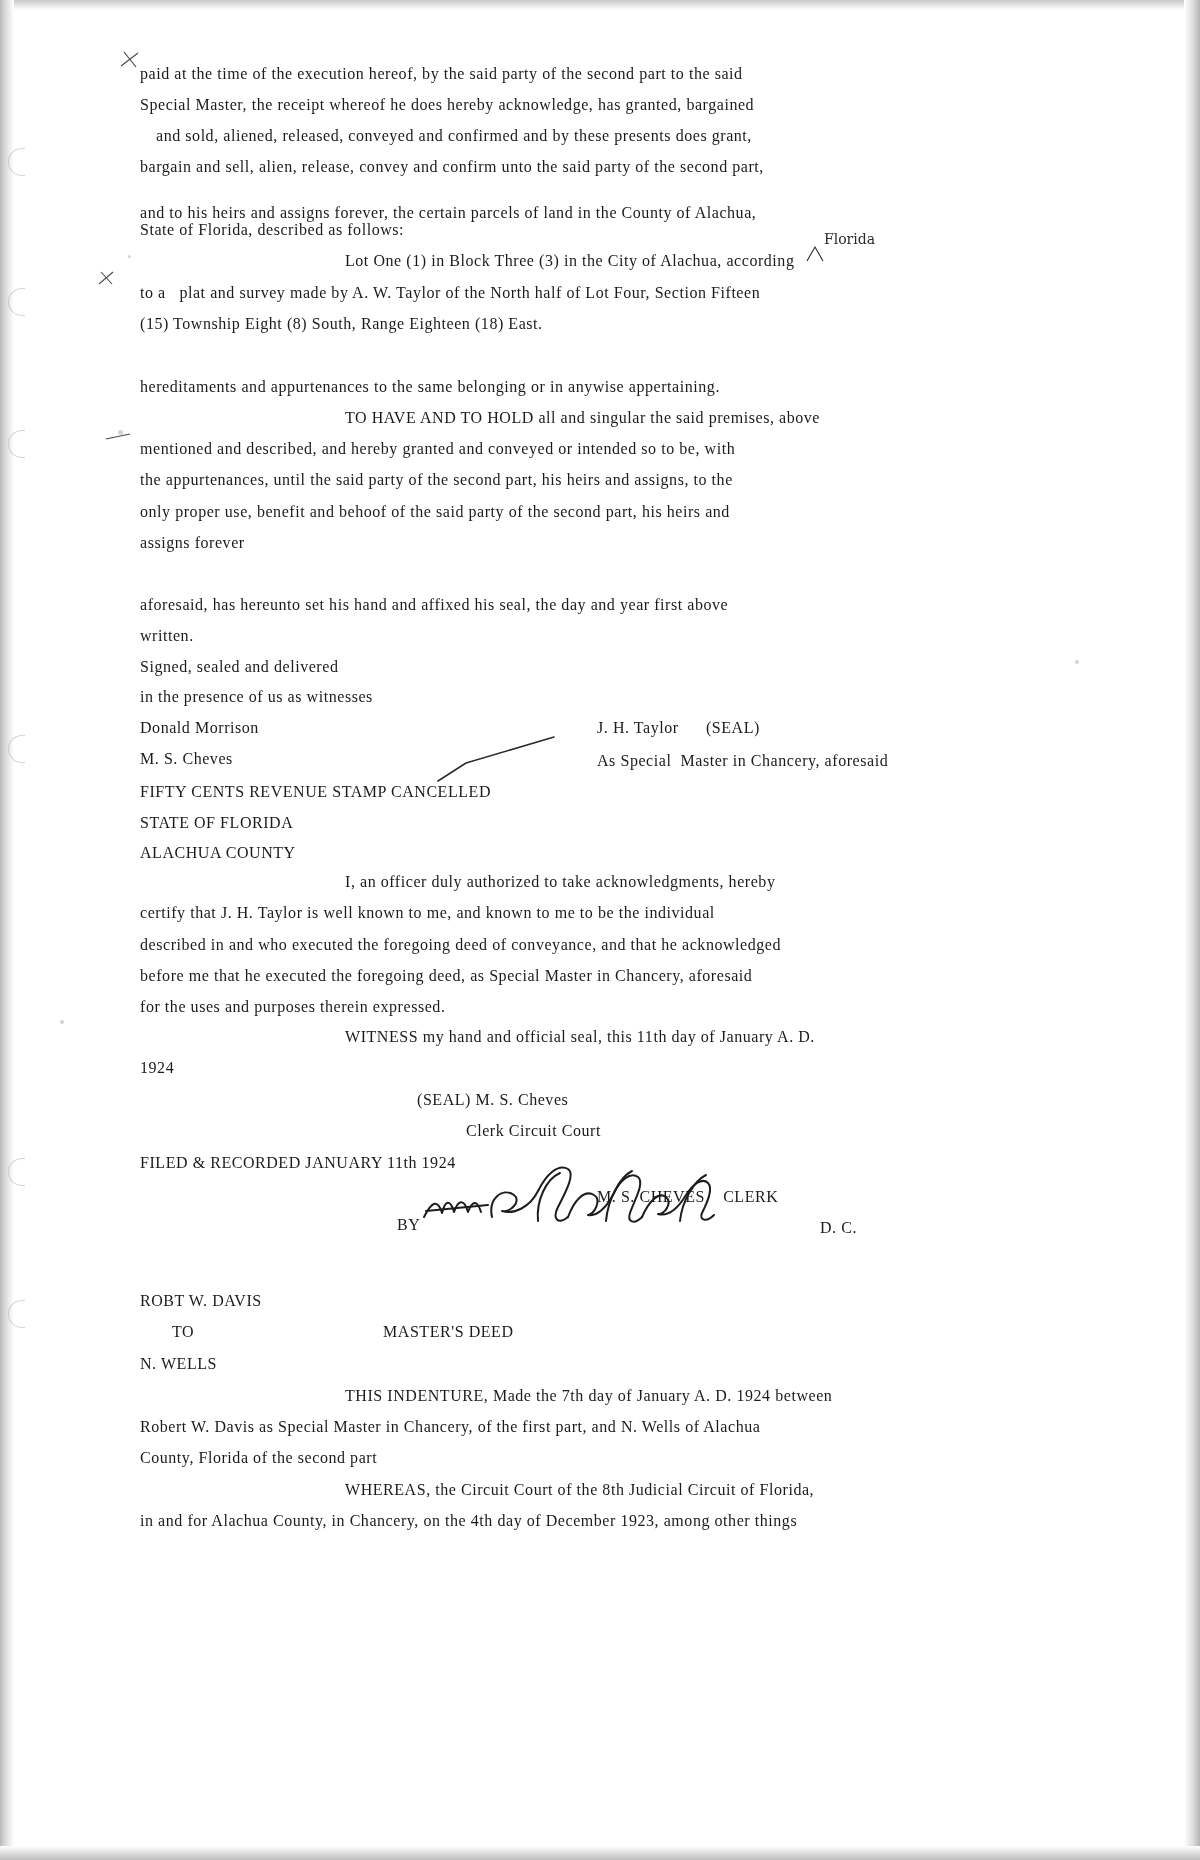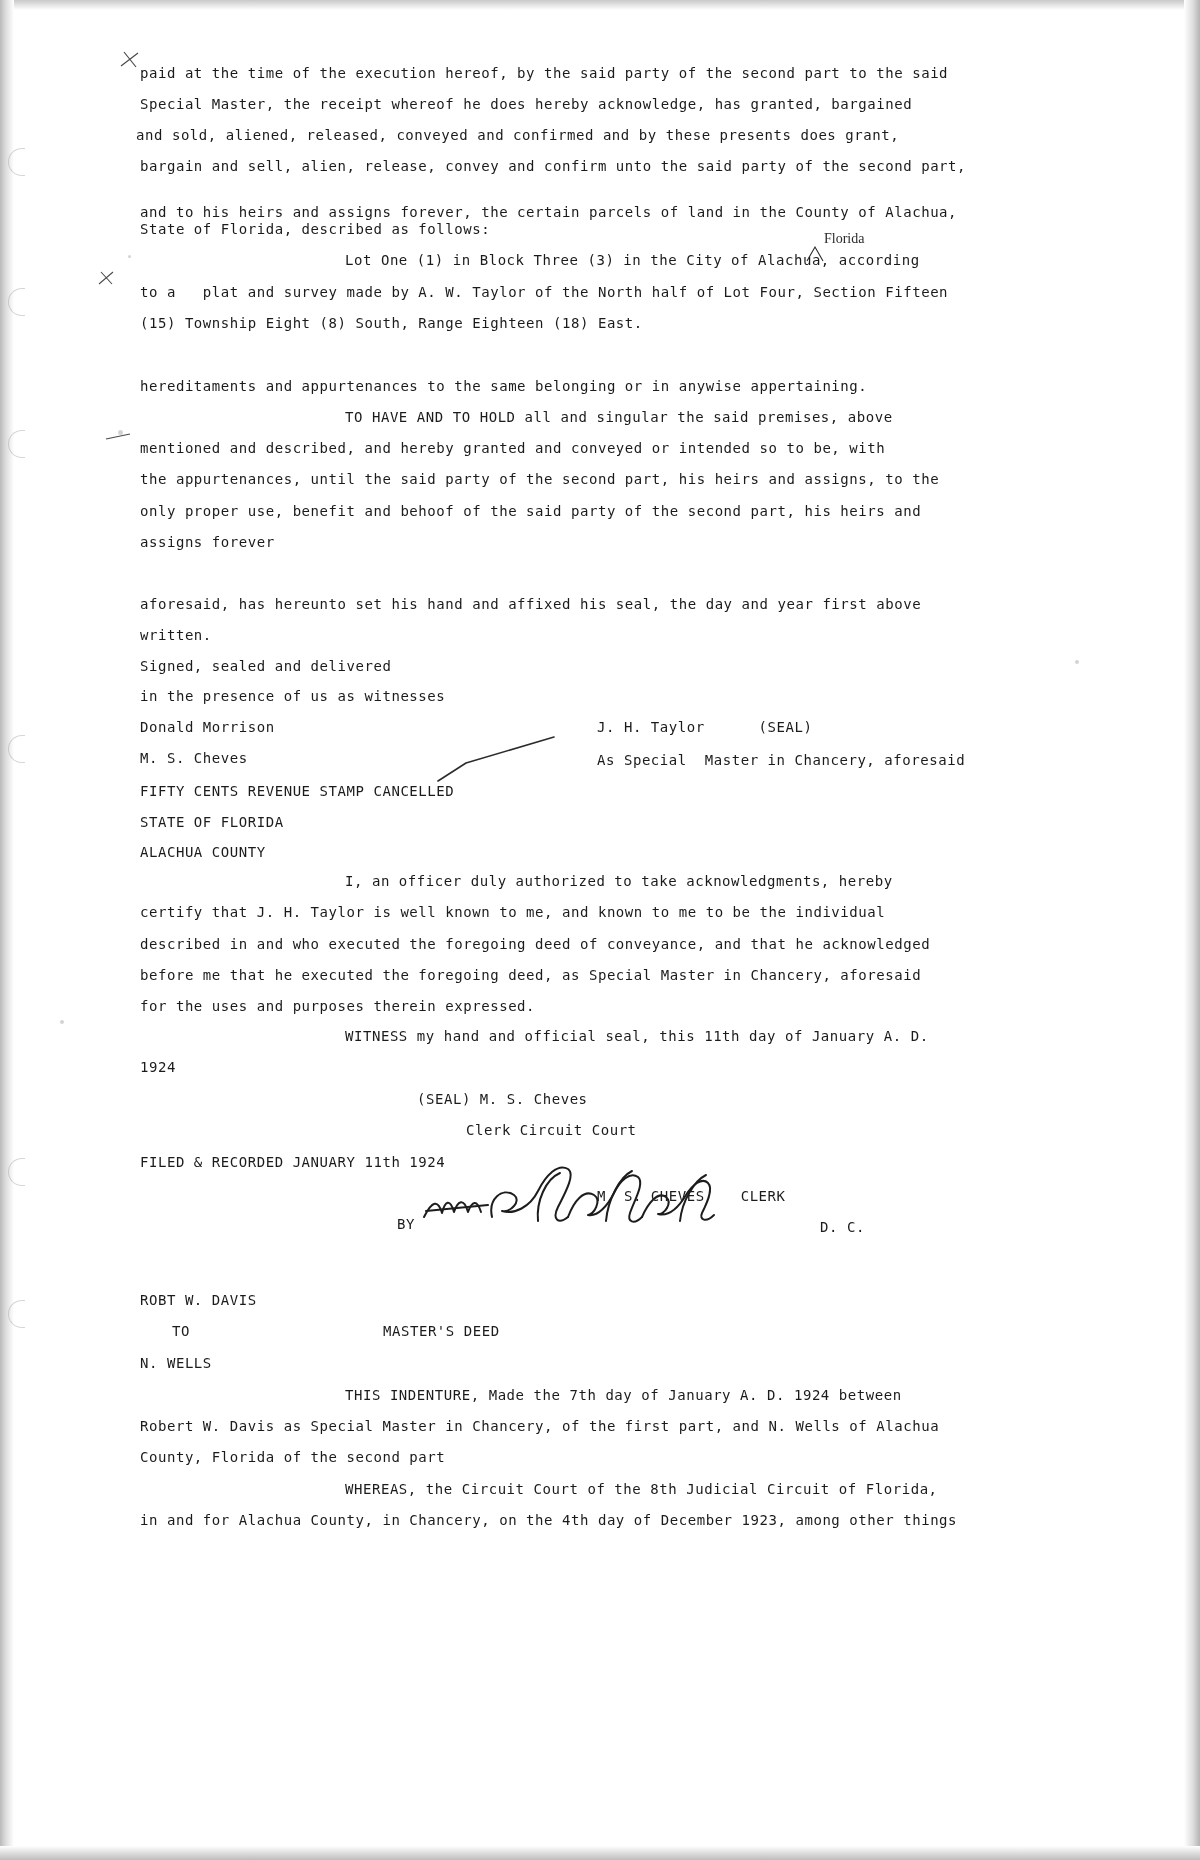--- a/index.html
+++ b/index.html
@@ -55,24 +55,25 @@
   .speck {
     position: absolute;
     background: #b5b5b5;
     border-radius: 50%;
     opacity: .6;
   }
 
   .typed {
     position: absolute;
     color: #1b1b1b;
-    font-size: 14px;
+    font-size: 16px;
     letter-spacing: 0.55px;
     line-height: 31.3px;
     white-space: pre;
+    font-family: Liberation Serif, serif;
   }
 
   
   .pen {
     position: absolute;
     color: #2a2a2a;
     font-family: "DejaVu Serif", serif;
   }
   .sig-svg { position: absolute; }
 </style>
@@ -93,21 +94,21 @@
   <div class="hole" style="top:1158px"></div>
   <div class="hole" style="top:1300px"></div>
 
   <div class="speck" style="left:118px; top:430px; width:5px; height:5px;"></div>
   <div class="speck" style="left:128px; top:255px; width:3px; height:3px;"></div>
   <div class="speck" style="left:60px; top:1020px; width:4px; height:4px;"></div>
   <div class="speck" style="left:1075px; top:660px; width:4px; height:4px;"></div>
 
   <div class="typed" style="left:140px; top:58px">paid at the time of the execution hereof, by the said party of the second part to the said</div>
   <div class="typed" style="left:140px; top:89px">Special Master, the receipt whereof he does hereby acknowledge, has granted, bargained</div>
-  <div class="typed" style="left:136px; top:120px">and sold, aliened, released, conveyed and confirmed and by these presents does grant,</div>
+  <div class="typed" style="left:156px; top:120px">and sold, aliened, released, conveyed and confirmed and by these presents does grant,</div>
   <div class="typed" style="left:140px; top:151px">bargain and sell, alien, release, convey and confirm unto the said party of the second part,</div>
   <div class="typed" style="left:140px; top:197px">and to his heirs and assigns forever, the certain parcels of land in the County of Alachua,</div>
   <div class="typed" style="left:140px; top:214px">State of Florida, described as follows:</div>
   <div class="typed" style="left:345px; top:245px">Lot One (1) in Block Three (3) in the City of Alachua, according</div>
   <div class="typed" style="left:140px; top:277px">to a   plat and survey made by A. W. Taylor of the North half of Lot Four, Section Fifteen</div>
   <div class="typed" style="left:140px; top:308px">(15) Township Eight (8) South, Range Eighteen (18) East.</div>
   <div class="typed" style="left:140px; top:371px">hereditaments and appurtenances to the same belonging or in anywise appertaining.</div>
   <div class="typed" style="left:345px; top:402px">TO HAVE AND TO HOLD all and singular the said premises, above</div>
   <div class="typed" style="left:140px; top:433px">mentioned and described, and hereby granted and conveyed or intended so to be, with</div>
   <div class="typed" style="left:140px; top:464px">the appurtenances, until the said party of the second part, his heirs and assigns, to the</div>
@@ -142,21 +143,21 @@
   <div class="typed" style="left:140px; top:1348px">N. WELLS</div>
   <div class="typed" style="left:345px; top:1380px">THIS INDENTURE, Made the 7th day of January A. D. 1924 between</div>
   <div class="typed" style="left:140px; top:1411px">Robert W. Davis as Special Master in Chancery, of the first part, and N. Wells of Alachua</div>
   <div class="typed" style="left:140px; top:1442px">County, Florida of the second part</div>
   <div class="typed" style="left:345px; top:1474px">WHEREAS, the Circuit Court of the 8th Judicial Circuit of Florida,</div>
   <div class="typed" style="left:140px; top:1505px">in and for Alachua County, in Chancery, on the 4th day of December 1923, among other things</div>
 
   <div class="typed" style="left:597px; top:712px">J. H. Taylor      (SEAL)</div>
   <div class="typed" style="left:597px; top:745px">As Special  Master in Chancery, aforesaid</div>
 
-  <div class="pen" style="left:824px; top:231px; font-size:14px;font-family:Liberation Serif, serif;">Florida</div>
+  <div class="pen" style="left:824px; top:231px; font-size:14px;">Florida</div>
   <svg class="sig-svg" style="left:805px; top:243px;" width="22" height="22" viewBox="0 0 22 22">
     <path d="M2 18 L10 4 L18 18" stroke="#2a2a2a" stroke-width="1.1" fill="none"></path>
   </svg>
 
   <svg class="sig-svg" style="left:118px; top:48px;" width="26" height="26" viewBox="0 0 26 26">
     <path d="M3 18 L20 5 M6 4 L18 19" stroke="#4a4a4a" stroke-width="1.2" fill="none"></path>
   </svg>
   <svg class="sig-svg" style="left:96px; top:268px;" width="22" height="22" viewBox="0 0 22 22">
     <path d="M3 16 L17 4 M5 4 L16 16" stroke="#4a4a4a" stroke-width="1.1" fill="none"></path>
   </svg>

